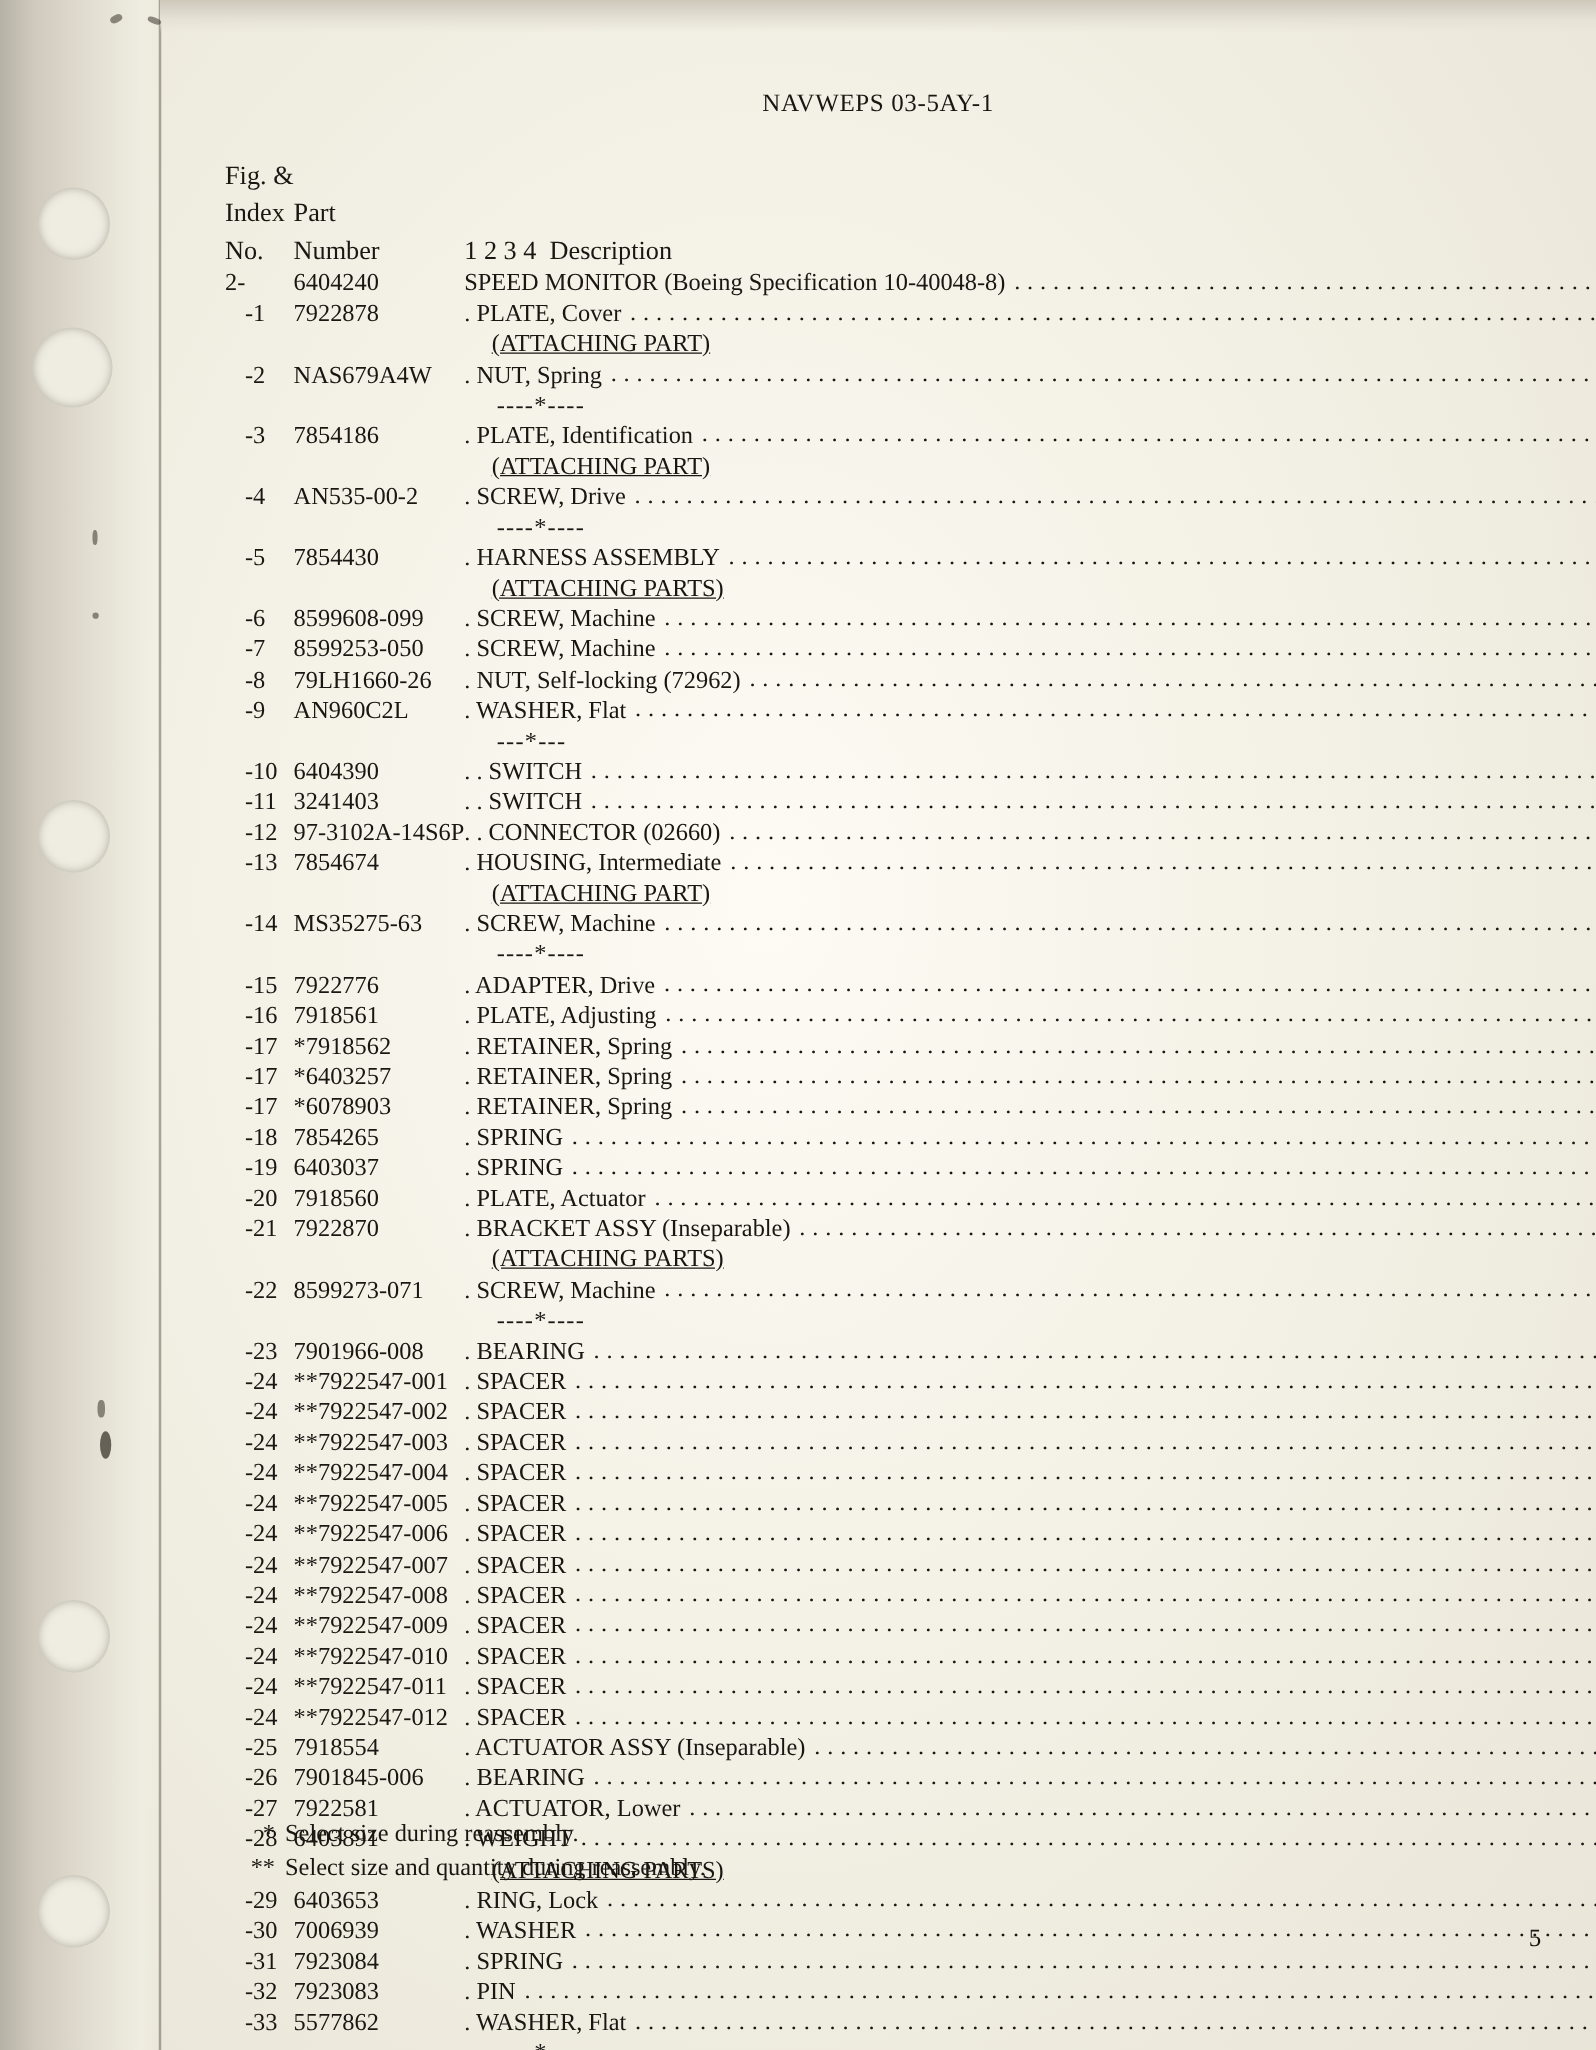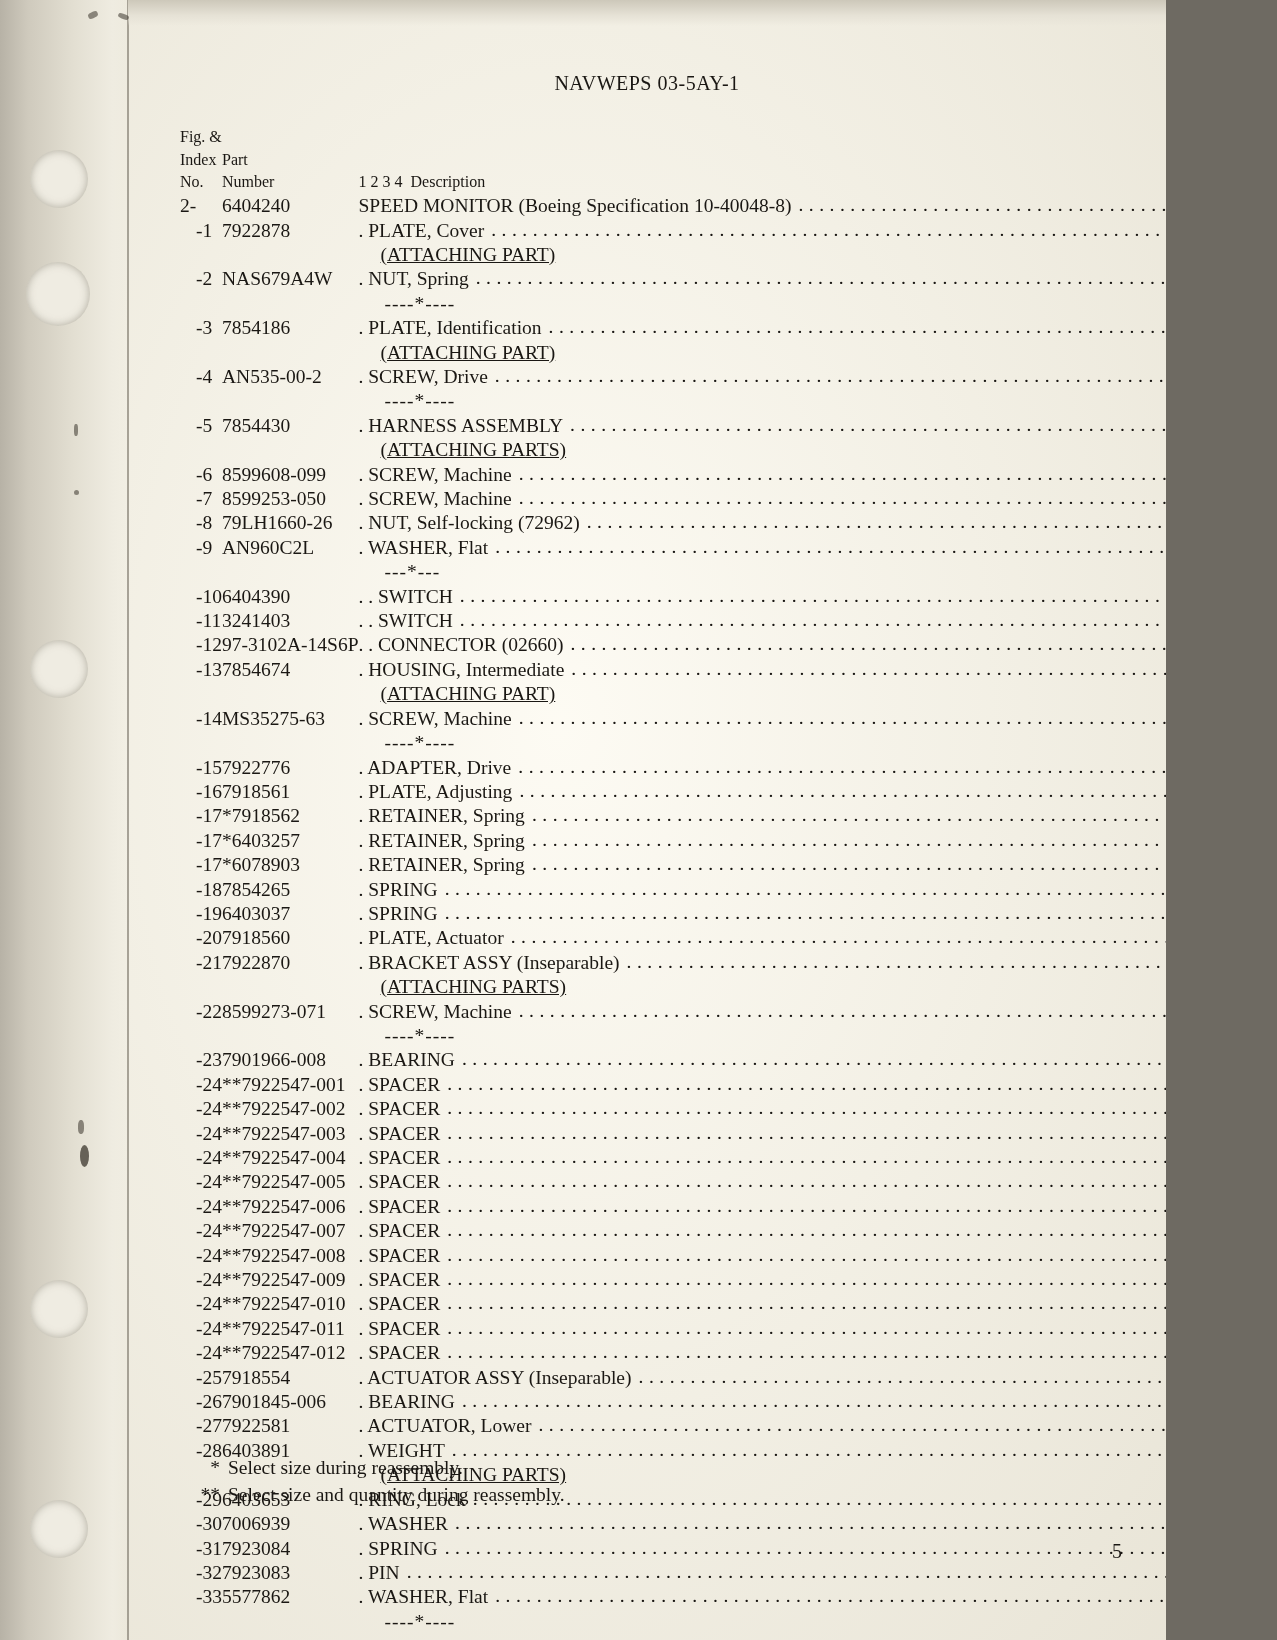--- a/index.html
+++ b/index.html
@@ -2,21 +2,21 @@
 <html><head>
 <meta charset="utf-8">
 <style>
   html, body {
     margin: 0;
     padding: 0;
     background: #6e6a62;
   }
   .page {
     position: relative;
-    width: 1166px;
+    width: 1277px;
     height: 1640px;
     background: #f2efe4;
     overflow: hidden;
     font-family: "Liberation Serif", "DejaVu Serif", serif;
     color: #1a1713;
   }
   
   .paper-tone {
     position: absolute;
     inset: 0;
@@ -93,21 +93,21 @@
     padding: 0;
     vertical-align: top;
     font-weight: normal;
     white-space: pre;
   }
   
   .c-idx   { width: 92px;  text-align: left; padding-right: 8px;}
   .c-part  { width: 186px; text-align: left; }
   .c-desc  { width: auto;  text-align: left; padding-left: 18px; }
 
-  thead td { font-size: 16px; }
+  thead td { font-size: 21px; }
   thead tr td { padding-bottom: 0; line-height: 1.42; }
 
   tbody tr td { height: 24.4px; line-height: 24.4px; }
 
   .idx-cell { display: inline-block; width: 100%; }
   .idx-root { padding-left: 0px; }
   .idx-sub  { padding-left: 16px; }
 
   .part-cell { display: inline-block; width: 100%; text-align: left; }
 

